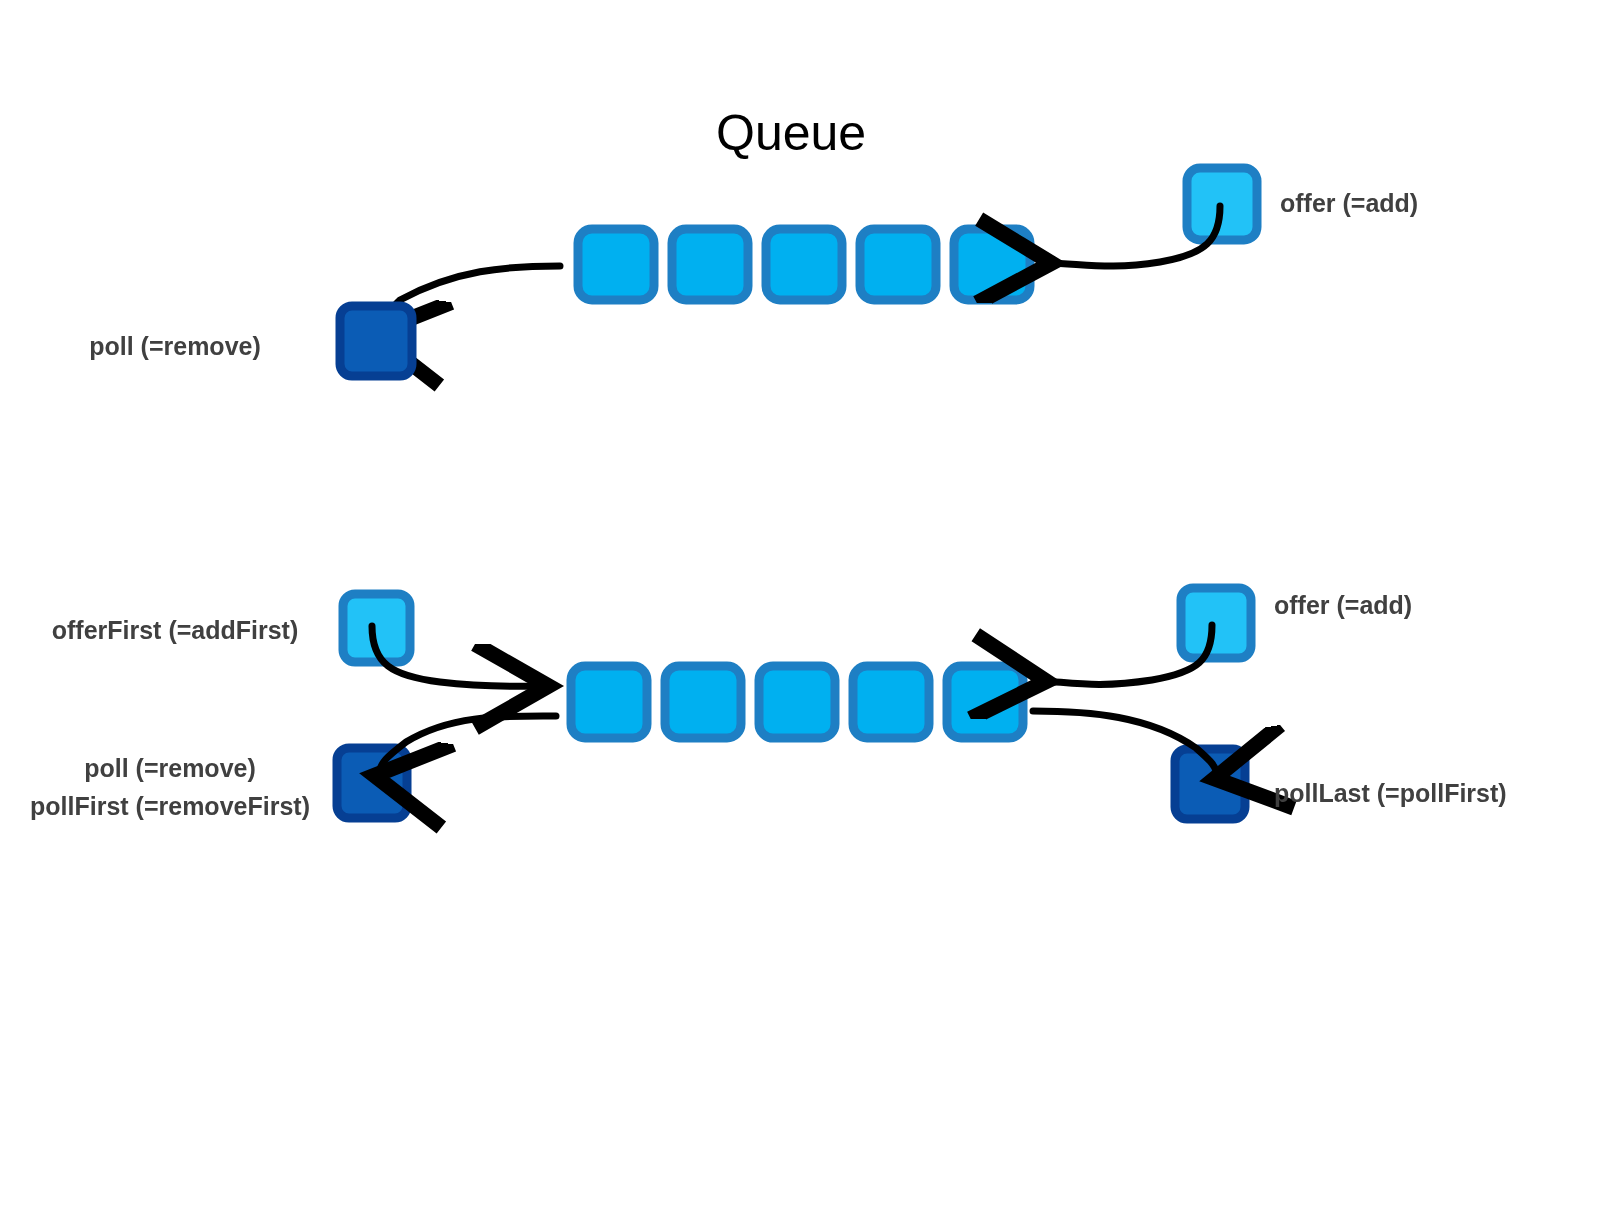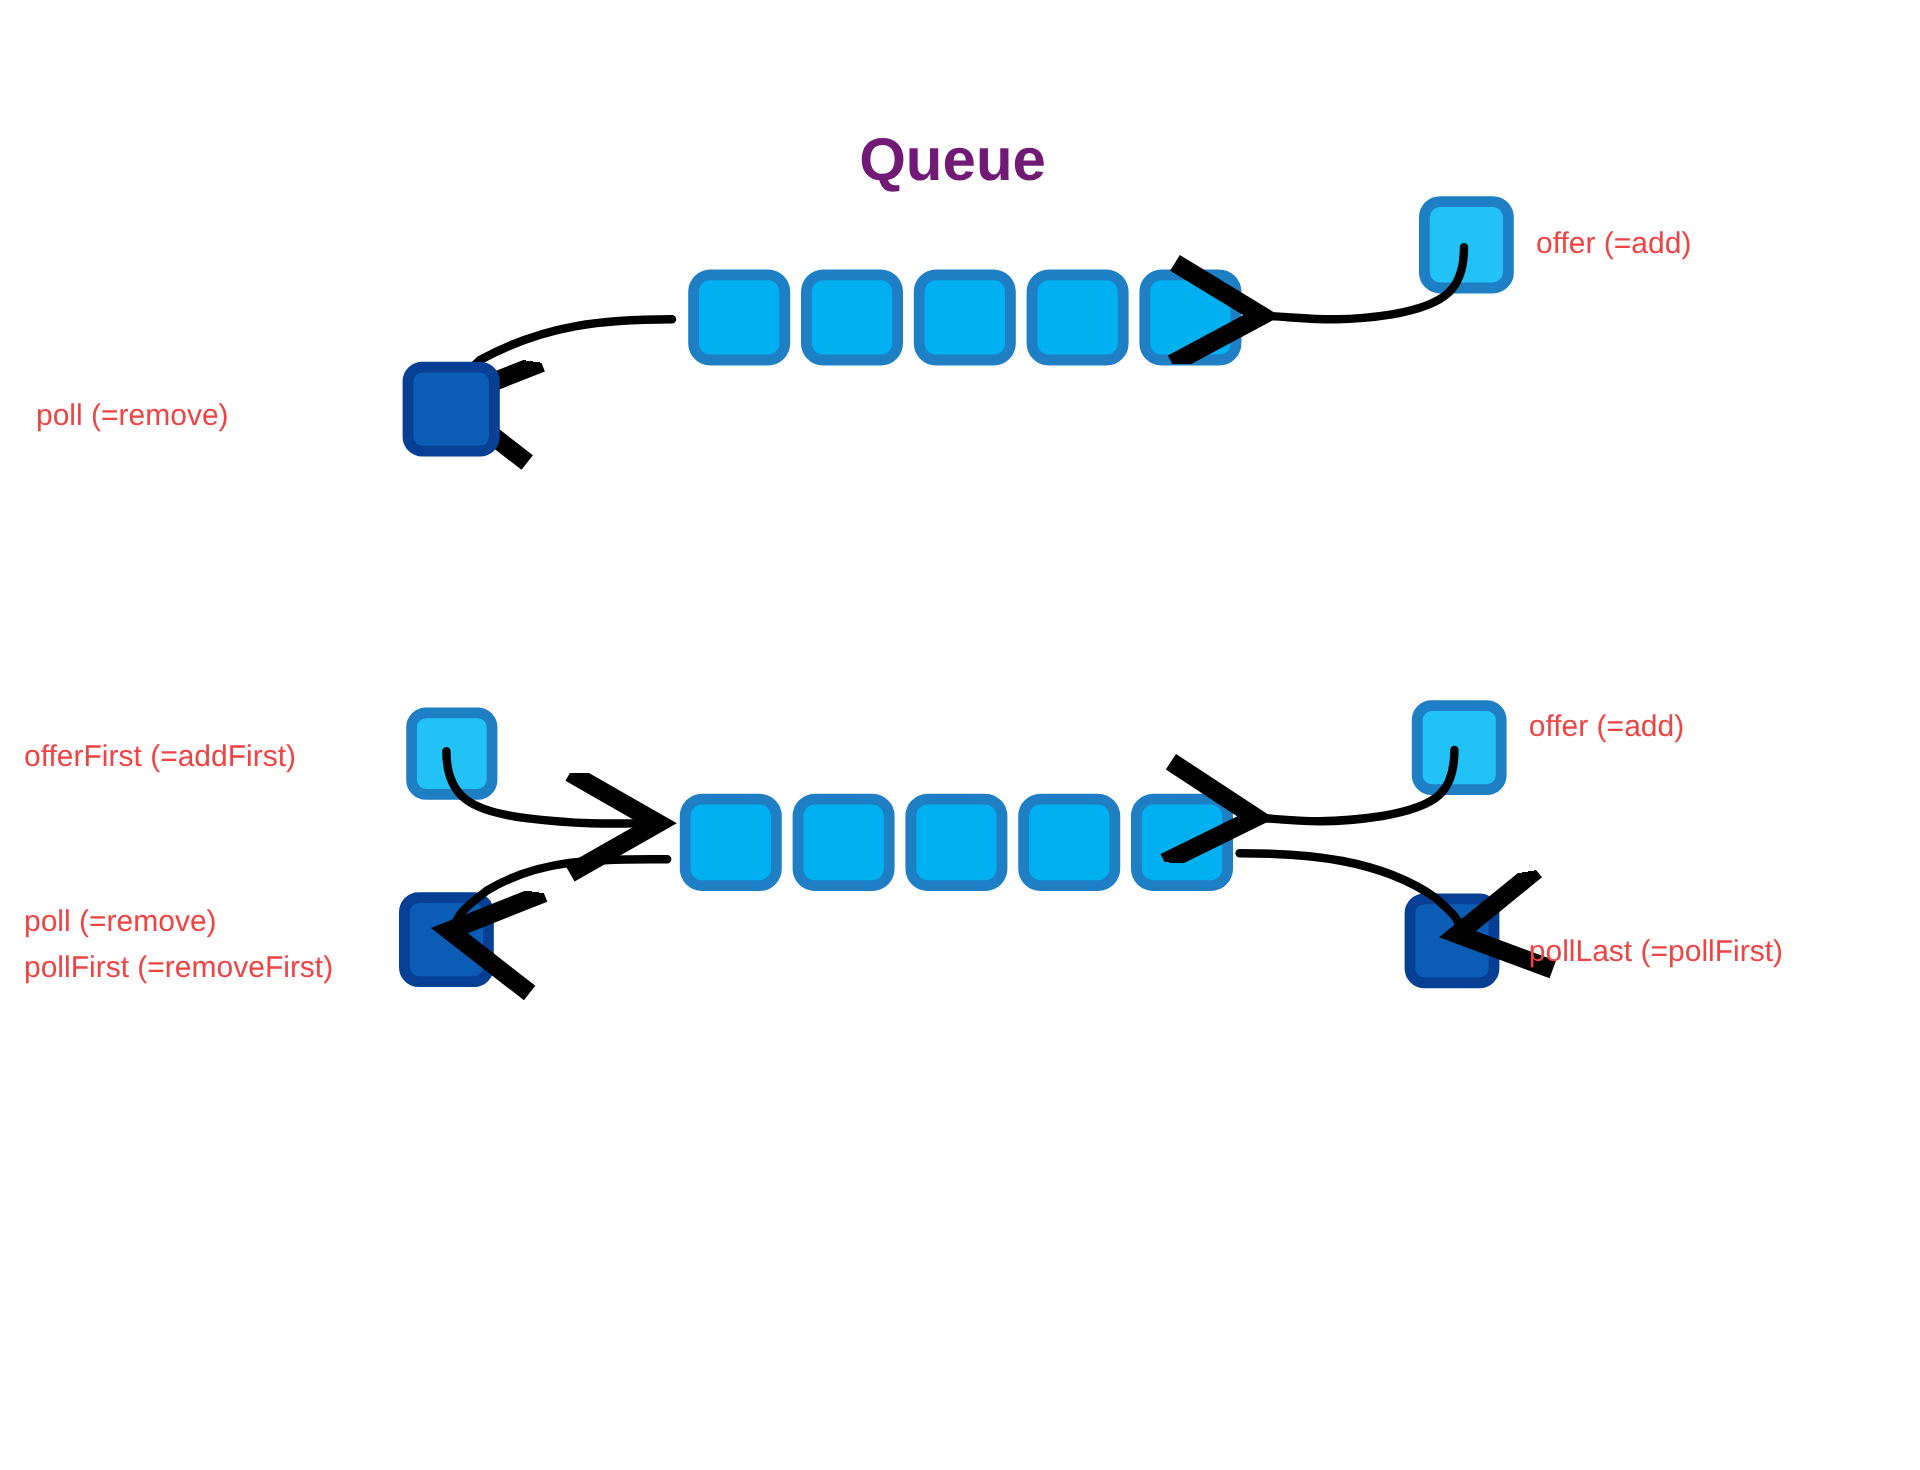--- a/index.html
+++ b/index.html
@@ -22,34 +22,34 @@
   .svg-layer {
     position: absolute;
     top: 0;
     left: 0;
     width: 1600px;
     height: 1225px;
   }
   .title {
     position: absolute;
     font-size: 50px;
-    font-weight: 700;
-    color: #701a75;
+    font-weight: 400;
+    color: #000000;
     white-space: nowrap;
     letter-spacing: 0px;
   }
   .label {
     position: absolute;
     font-size: 25px;
-    font-weight: 400;
-    color: #ef4444;
+    font-weight: 700;
+    color: #404040;
     white-space: nowrap;
     line-height: 38px;
   }
-  .label.right-align { text-align: left; }
+  .label.right-align { text-align: center; }
   .label.left-align  { text-align: left; }
 </style>
 </head>
 <body>
 
 <div id="canvas">
 
   <svg class="svg-layer" viewBox="0 0 1600 1225" xmlns="http://www.w3.org/2000/svg">
     <defs>
       <marker id="arrowhead-left" markerWidth="14" markerHeight="14" refX="2" refY="6" orient="auto" markerUnits="strokeWidth">

